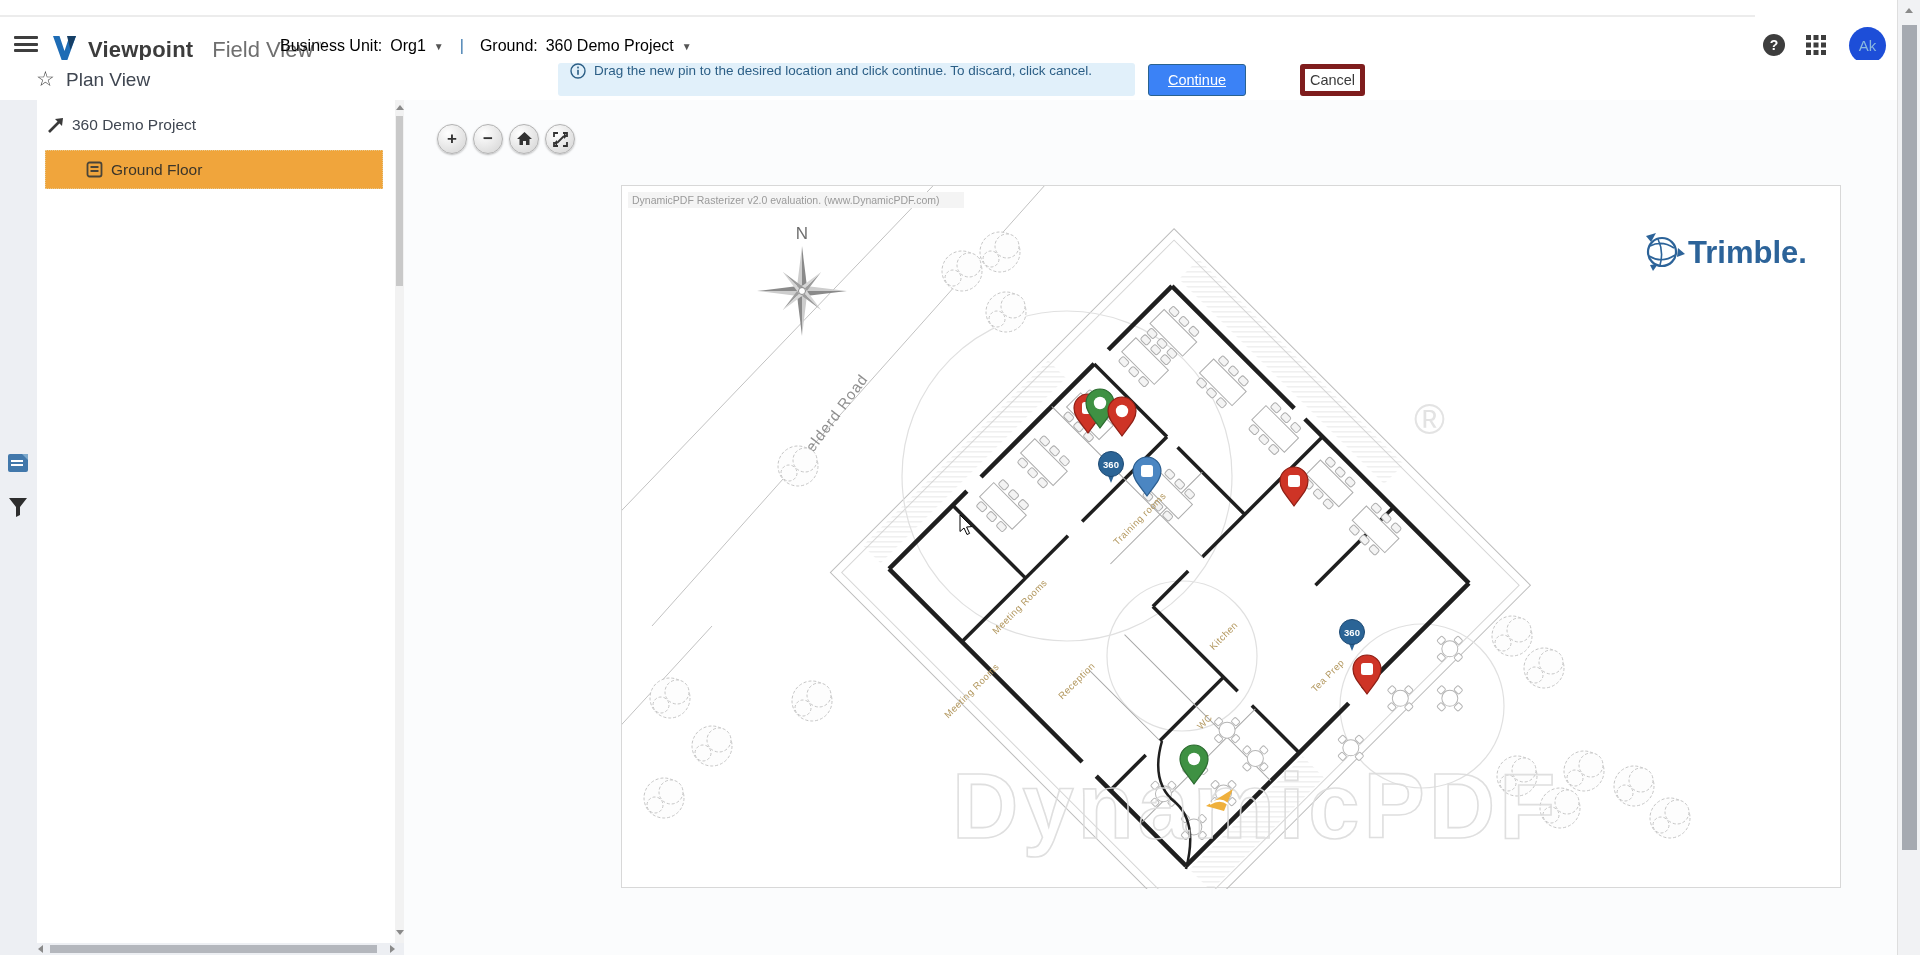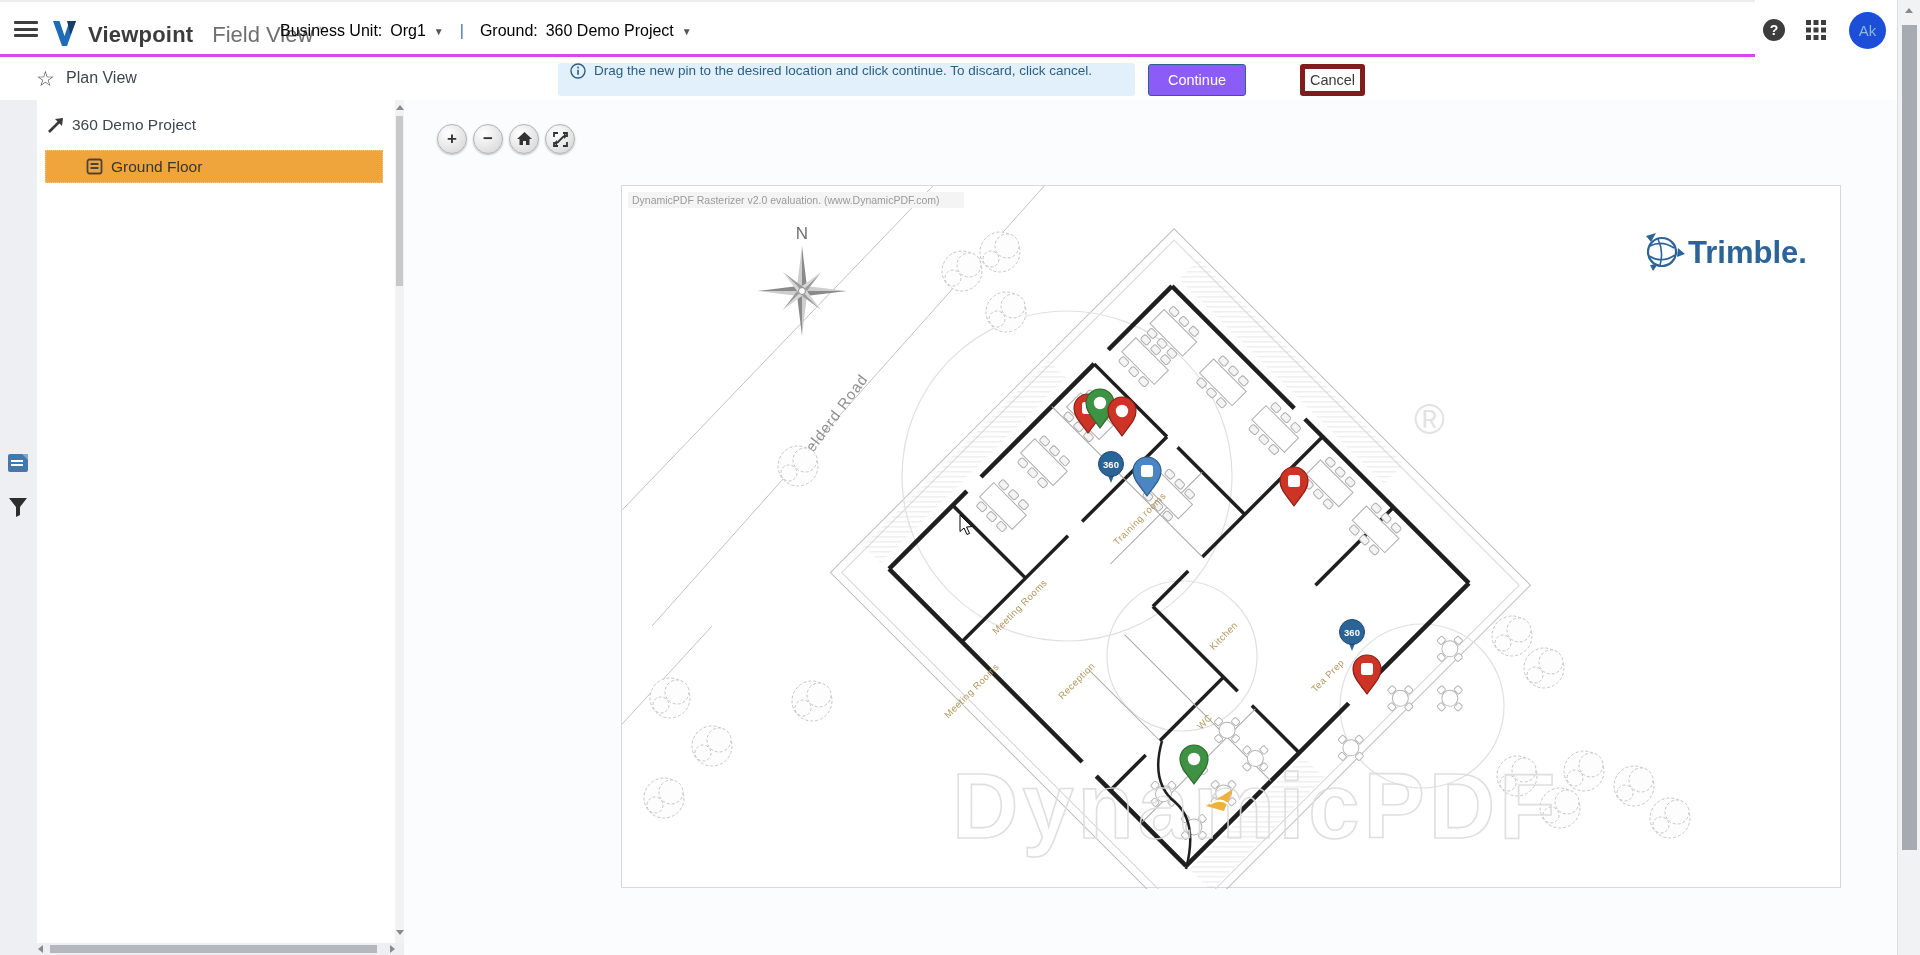--- a/index.html
+++ b/index.html
@@ -1,19 +1,19 @@
 <!DOCTYPE html>
 <html><head>
 <meta charset="utf-8">
 <style>
   * { margin:0; padding:0; box-sizing:border-box; }
   html,body { width:1920px; height:955px; overflow:hidden;
     font-family:"Liberation Sans", sans-serif; background:#fff; }
   
-  .hdr { position:absolute; left:0; top:0; width:1755px; height:57px;
+  .hdr { position:absolute; left:0; top:15px; width:1755px; height:57px;
     background:#fff; border-top:2px solid #ececec; border-bottom:3px solid #d946ef; }
   .ham { position:absolute; left:14px; top:19px; width:24px; height:18px; cursor:pointer; }
   .ham div { height:3px; background:#3e3e3e; margin-bottom:3.5px; border-radius:1px; }
   .brand { position:absolute; left:52px; top:12px; display:flex; align-items:baseline; }
   .brand .vmark { position:relative; top:6px; margin-right:8px; }
   .brand .bp { font-size:22px; font-weight:bold; color:#3c3c3c; letter-spacing:.2px; }
   .brand .bs { font-size:22px; color:#6f6f6f; margin-left:19px; }
   .brand .tm { font-size:9px; color:#9a9a9a; position:relative; top:-9px; margin-left:2px; }
   .buproj { position:absolute; left:280px; top:0; height:57px; display:flex; align-items:center;
     font-size:16px; color:#3f4651; gap:8px; }
@@ -21,36 +21,36 @@
   .buproj .val { color:#000000; cursor:pointer;text-align:center; }
   .caret { font-size:10px; color:#555; position:relative; top:1px; cursor:pointer; }
   .pipe { color:#3b77ad; margin:0 8px; }
   .hicon { position:absolute; top:16px; width:24px; height:24px; cursor:pointer; }
   .avatar { position:absolute; left:1849px; top:10px; width:37px; height:37px; border-radius:50%;
     background:#1d4ed8; color:#8ab9de; font-size:15px; display:flex; align-items:center;
     justify-content:center; cursor:pointer; }
   
   .tb { position:absolute; left:0; top:60px; width:1897px; height:40px; background:#fff; }
   .star { position:absolute; left:36px; top:7px; font-size:21px; color:#4c4c4c; }
-  .ptitle { position:absolute; left:66px; top:9px; font-size:16px; color:#3f4651; font-weight:500; }
+  .ptitle { position:absolute; left:66px; top:9px; font-size:19px; color:#3f4651; font-weight:500; }
   .banner { position:absolute; left:558px; top:3px; width:577px; height:33px; background:#e1f0fa;
     border-radius:3px; display:flex; align-items:flex-start; padding:0 12px; gap:8px; }
   .banner span { font-size:13.5px; color:#2c5f86; }
   .btn { position:absolute; top:4px; height:32px; border-radius:3px; font-size:14.5px;
     display:flex; align-items:center; justify-content:center; cursor:pointer; }
-  .btn.primary { left:1148px; width:98px; background:#8b5cf6; color:#fff; border:1px solid #2a628f; }
+  .btn.primary { left:1148px; width:98px; background:#3b82f6; color:#fff; border:1px solid #2a628f;text-decoration:underline; }
   .btn.ghost { left:1277px; width:65px; background:#fff; color:#3a3a3a; border:5px solid #7f1d1d;margin-left:23px; }
   
   .content { position:absolute; left:0; top:100px; width:1920px; height:855px; background:#fbfcfd; }
   .rail { position:absolute; left:0; top:0; width:37px; height:843px; background:#edeff3; }
   .rail .ric { position:absolute; left:7px; cursor:pointer; }
   .sb { position:absolute; left:37px; top:0; width:358px; height:843px; background:#fff; }
   .treerow1 { position:absolute; left:10px; top:16px; display:flex; align-items:center; gap:8px;
     font-size:15.5px; color:#3f4651; cursor:pointer; }
-  .treerow2 { position:absolute; left:8px; top:50px; width:338px; height:33px; background:#f0a53c;
+  .treerow2 { position:absolute; left:8px; top:50px; width:338px; height:39px; background:#f0a53c;
     border:1px dotted #e8c98e; display:flex; align-items:center; gap:8px; padding-left:40px;
     font-size:15.5px; color:#3b352a; cursor:pointer; }
   
   .sbvs { position:absolute; left:395px; top:0; width:9px; height:843px; background:#f2f2f2; }
   .sbvs .thumb { position:absolute; left:1px; top:16px; width:7px; height:170px; background:#c9c9c9; }
   .sbhs { position:absolute; left:0; top:843px; width:404px; height:12px; background:#edeff3; }
   .sbhs .thumb { position:absolute; left:50px; top:2px; width:327px; height:8px; background:#b4b7bd; }
   .tri { width:0; height:0; position:absolute; }
   .tri.up    { border-left:4px solid transparent; border-right:4px solid transparent; border-bottom:5px solid #8a8a8a; }
   .tri.down  { border-left:4px solid transparent; border-right:4px solid transparent; border-top:5px solid #8a8a8a; }

